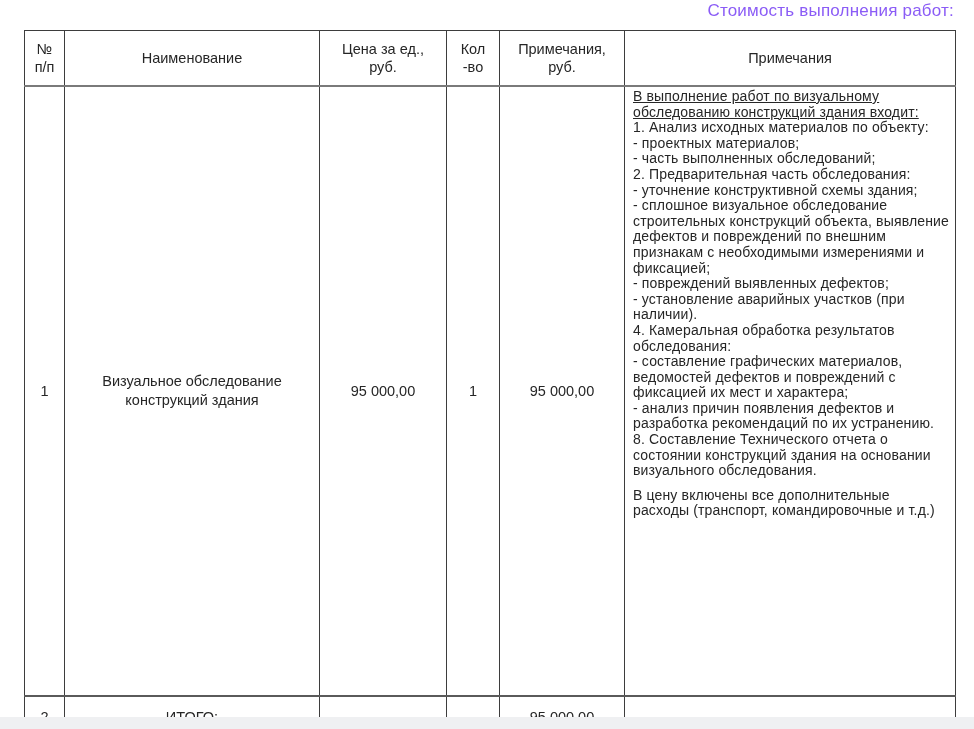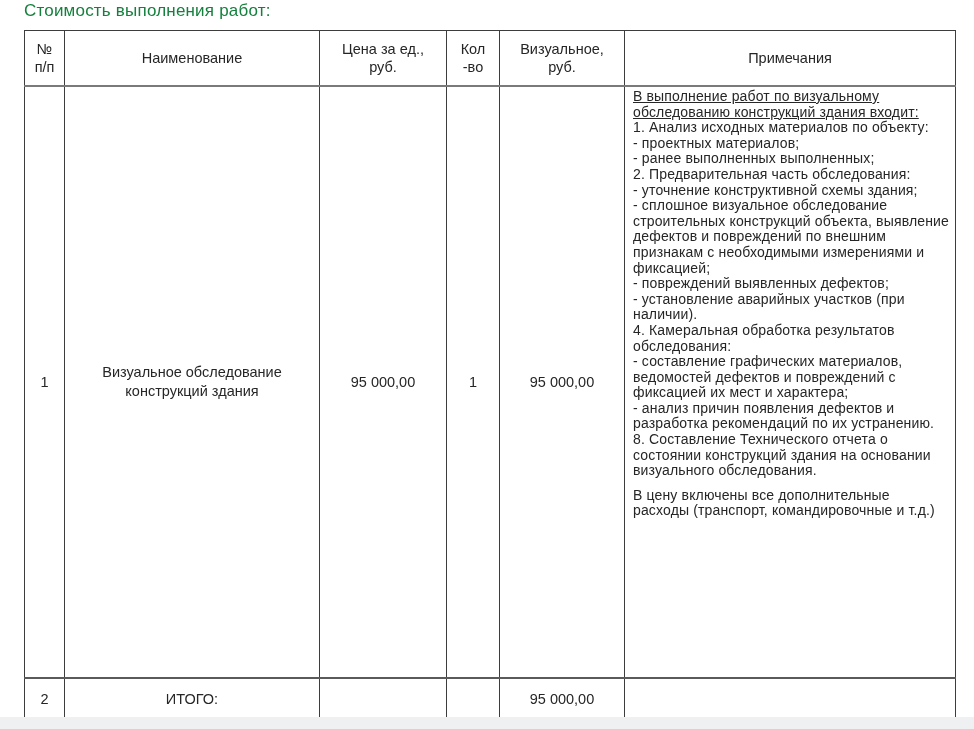--- a/index.html
+++ b/index.html
@@ -4,41 +4,41 @@
 <style>
   html,body { margin:0; padding:0; }
   body {
     width:974px; height:729px; position:relative; overflow:hidden;
     background:#ffffff;
     font-family:"Liberation Sans", sans-serif;
     color:#262626;
   }
   .doc-title {
     position:absolute; left:24px; top:1px; width:930px;
-    text-align:left; font-size:17px; letter-spacing:0.2px; color:#15803d;
+    text-align:right; font-size:17px; letter-spacing:0.2px; color:#8b5cf6;
   }
   table.cost-table {
     position:absolute; left:24px; top:30px; width:931px;
     border-collapse:collapse; table-layout:fixed;
   }
   .cost-table th, .cost-table td {
     border:1px solid #3d3d3d;
     font-weight:normal; font-size:14.5px;
     text-align:center; vertical-align:middle;
     padding:2px 4px; color:#262626;
     overflow:hidden;
   }
   .cost-table thead th {
     height:50px; white-space:pre-line; line-height:1.25;
     border-bottom:2px solid #7a7a7a;
   }
   .cost-table .work-row td { height:586px; }
   .cost-table .name-cell { line-height:1.3; }
   .cost-table .notes-cell {
-    text-align:left; vertical-align:top; padding:2px 6px 2px 8px;
+    text-align:left; vertical-align:top; padding:2px 6px 20px 8px;
   }
   .notes-inner {
     height:580px; overflow:hidden;
     font-size:14px; line-height:15.6px; letter-spacing:0.15px;
   }
   .note { }
   .n-underline { text-decoration:underline; }
   .n-italic { }
   .gap-before { margin-top:9px; }
   .cost-table .total-row td {
@@ -67,38 +67,38 @@
   </colgroup>
   <thead>
     <tr>
       <th>№
 п/п</th>
       <th>Наименование</th>
       <th>Цена за ед.,
 руб.</th>
       <th>Кол
 -во</th>
-      <th>Визуальное,
+      <th>Примечания,
 руб.</th>
       <th>Примечания</th>
     </tr>
   </thead>
   <tbody>
     <tr class="work-row">
       <td>1</td>
       <td class="name-cell">Визуальное обследование конструкций здания</td>
       <td>95 000,00</td>
       <td>1</td>
       <td>95 000,00</td>
       <td class="notes-cell">
         <div class="notes-inner">
             <div class="note n-underline">В выполнение работ по визуальному обследованию конструкций здания входит:</div>
             <div class="note">1. Анализ исходных материалов по объекту:</div>
             <div class="note n-italic">- проектных материалов;</div>
-            <div class="note n-italic">- ранее выполненных выполненных;</div>
+            <div class="note n-italic">- часть выполненных обследований;</div>
             <div class="note">2. Предварительная часть обследования:</div>
             <div class="note n-italic">- уточнение конструктивной схемы здания;</div>
             <div class="note n-italic">- сплошное визуальное обследование строительных конструкций объекта, выявление дефектов и повреждений по внешним признакам с необходимыми измерениями и фиксацией;</div>
             <div class="note n-italic">- повреждений выявленных дефектов;</div>
             <div class="note n-italic">- установление аварийных участков (при наличии).</div>
             <div class="note">4. Камеральная обработка результатов обследования:</div>
             <div class="note n-italic">- составление графических материалов, ведомостей дефектов и повреждений с фиксацией их мест и характера;</div>
             <div class="note n-italic">- анализ причин появления дефектов и разработка рекомендаций по их устранению.</div>
             <div class="note">8. Составление Технического отчета о состоянии конструкций здания на основании визуального обследования.</div>
             <div class="note gap-before">В цену включены все дополнительные расходы (транспорт, командировочные и т.д.)</div>

